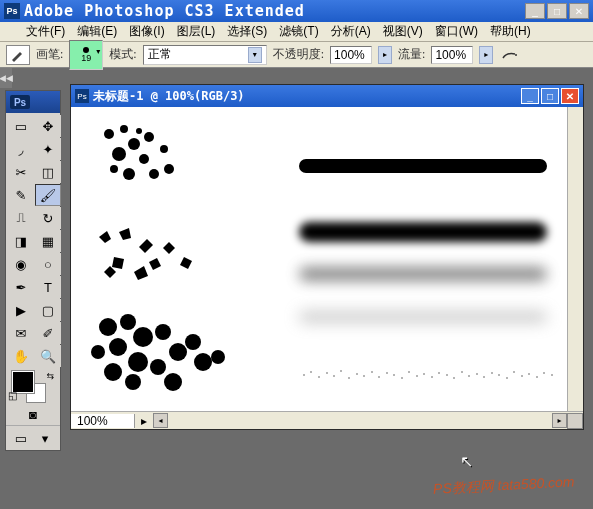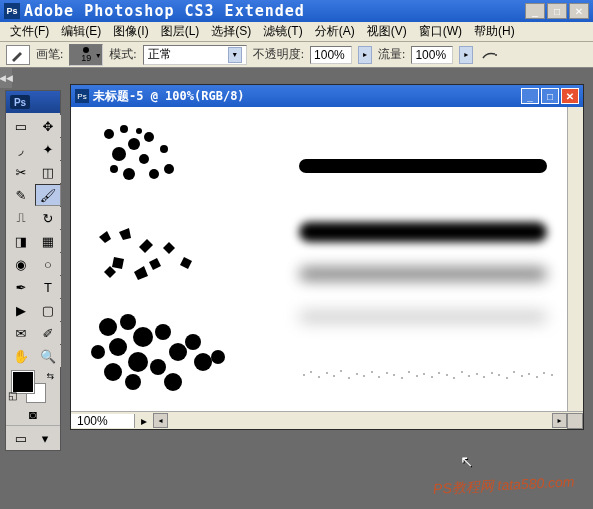--- a/index.html
+++ b/index.html
@@ -6,27 +6,27 @@
 body { width: 593px; height: 509px; background: #6b6b6b; overflow: hidden; }
 
 
 .titlebar { height: 22px; background: linear-gradient(#3a78e0, #1e5cc8); display: flex; align-items: center; padding: 0 4px; color: #fff; }
 .titlebar .ps-icon { width: 16px; height: 16px; background: #0d3a7a; margin-right: 4px; display: flex; align-items: center; justify-content: center; font-size: 9px; font-weight: bold; }
 .titlebar .title { font-family: "Microsoft Sans Serif", monospace; font-size: 15px; font-weight: bold; letter-spacing: 1px; }
 .titlebar .spacer { flex: 1; }
 .winbtn { width: 20px; height: 16px; margin-left: 2px; background: #d4d0c8; border: 1px solid #888; display: flex; align-items: center; justify-content: center; font-size: 10px; }
 
 
-.menubar { height: 20px; background: #ece9d8; display: flex; align-items: center; padding: 0 4px; border-bottom: 1px solid #aca899; }
+.menubar { height: 20px; background: #ece9d8; display: flex; align-items: center; padding: 0 20px; border-bottom: 1px solid #aca899; }
 .menubar .menu-item { padding: 0 6px; cursor: pointer; }
 
 
 .optionsbar { height: 26px; background: #ece9d8; display: flex; align-items: center; padding: 0 6px; border-bottom: 1px solid #888; gap: 6px; }
 .tool-preview { width: 24px; height: 20px; border: 1px solid #888; background: #fff; display: flex; align-items: center; justify-content: center; }
-.brush-sample { width: 34px; height: 22px; border: 1px inset #ccc; background: #737373; display: flex; flex-direction: column; align-items: center; justify-content: center; position: relative; }
+.brush-sample { width: 34px; height: 30px; border: 1px inset #ccc; background: #86efac; display: flex; flex-direction: column; align-items: center; justify-content: center; position: relative; }
 .brush-dot { width: 6px; height: 6px; border-radius: 50%; background: #000; }
 .brush-size { font-size: 9px; }
 .brush-arrow { position: absolute; right: 2px; top: 6px; font-size: 8px; }
 .label { color: #333; font-family: Liberation Serif, serif; }
 .combo { height: 20px; border: 1px inset #ccc; background: #fff; padding: 0 4px; display: flex; align-items: center; gap: 10px; }
 .combo .arrow { width: 14px; height: 16px; background: #cbd9ef; border: 1px solid #99aacc; display: flex; align-items: center; justify-content: center; font-size: 8px; }
 .numbox { width: 42px; height: 18px; border: 1px inset #ccc; background: #fff; padding: 0 3px; display: flex; align-items: center; }
 .arrowbtn { width: 14px; height: 18px; background: #cbd9ef; border: 1px solid #99aacc; display: flex; align-items: center; justify-content: center; font-size: 8px; }
 .airbrush { width: 22px; height: 18px; display: flex; align-items: center; justify-content: center; }
 
@@ -112,21 +112,21 @@
         <path d="M2 12 L10 4 L12 6 L4 14 Z" fill="#444"></path>
       </svg>
   </div>
   <span class="label">画笔:</span>
   <div class="brush-sample">
     <div class="brush-dot"></div>
     <div class="brush-size">19</div>
     <div class="brush-arrow">▾</div>
   </div>
   <span class="label">模式:</span>
-  <div class="combo" style="width:104px">
+  <div class="combo" style="width:124px">
     <span>正常</span>
     <span style="flex:1"></span>
     <div class="arrow">▾</div>
   </div>
   <span class="label">不透明度:</span>
   <div class="numbox">
       <span>100%</span>
     </div>
   <div class="arrowbtn">▸</div>
   <span class="label">流量:</span>
@@ -183,21 +183,21 @@
   </div>
   <div class="screenmode">
     <div class="tool" style="width:20px;height:16px">▭</div>
     <div class="tool" style="width:20px;height:16px">▾</div>
   </div>
 </div>
 
 <div class="docwin">
   <div class="doc-titlebar">
     <div class="ps-mini">Ps</div>
-    <div class="title">未标题-5 @ 100%(RGB/8)</div>
+    <div class="title">未标题-1 @ 100%(RGB/3)</div>
     <div class="doc-winbtns">
       <div class="doc-winbtn min">_</div>
       <div class="doc-winbtn max">□</div>
       <div class="doc-winbtn close">✕</div>
     </div>
   </div>
   <div class="doc-canvas">
 
     <svg class="stroke scatter1">
         <g fill="#000">

